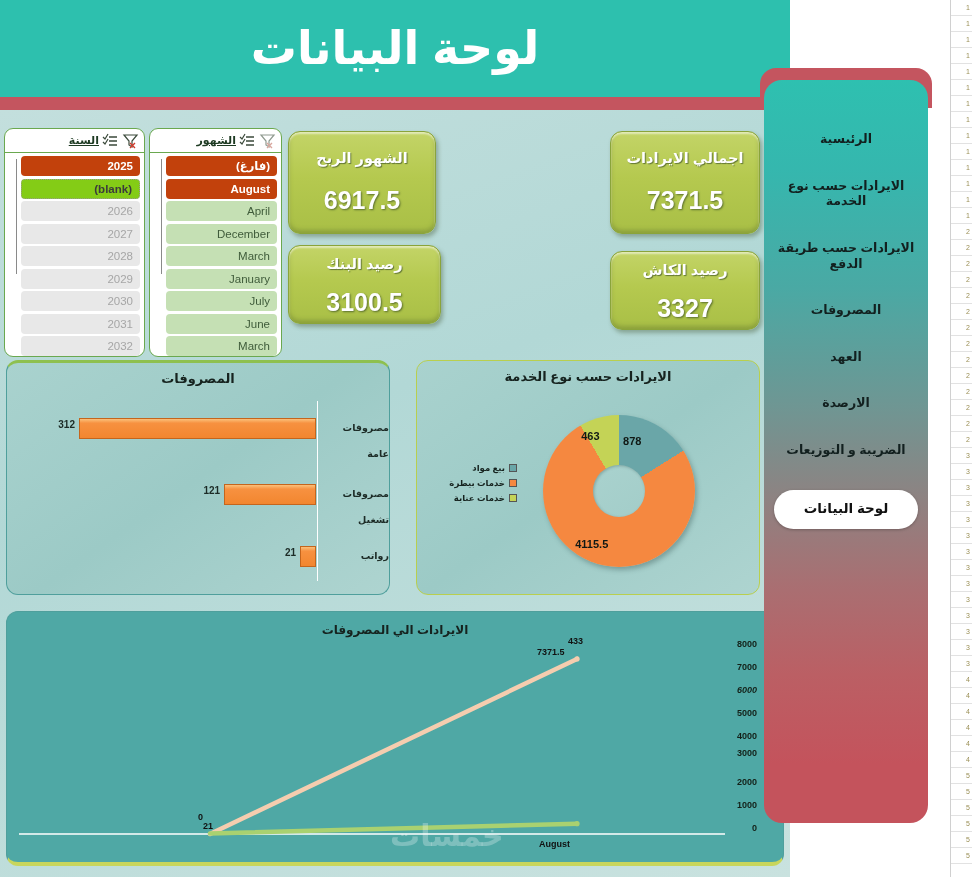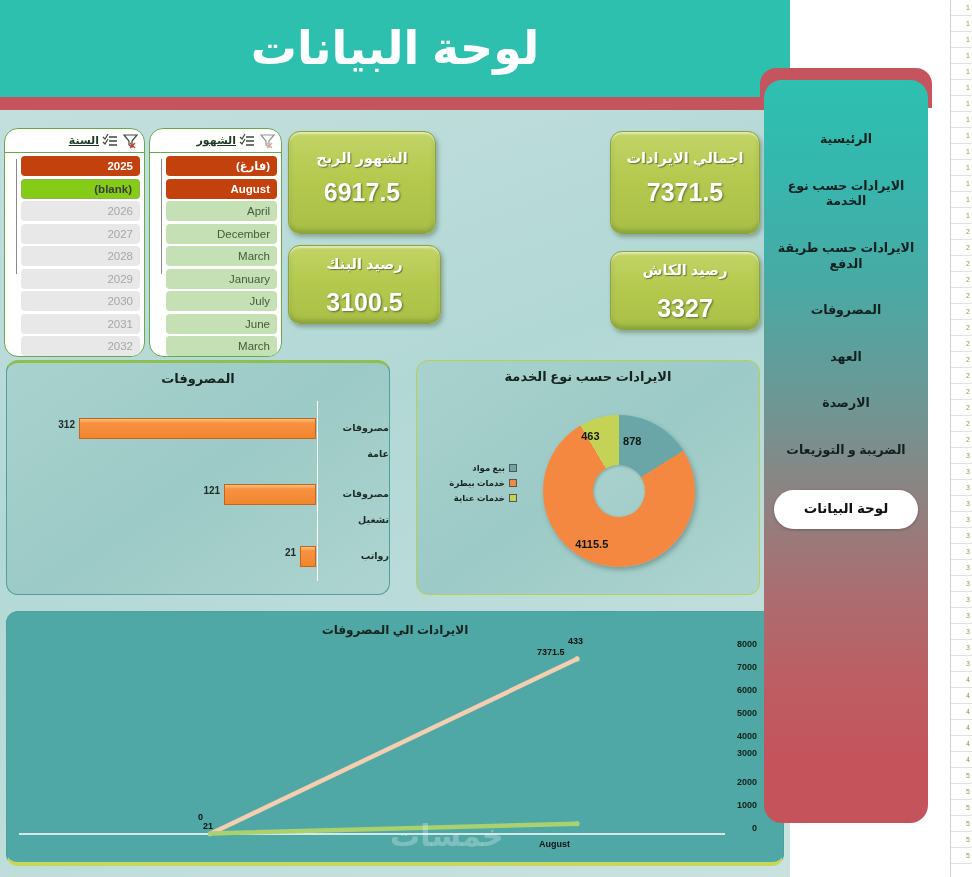--- a/index.html
+++ b/index.html
@@ -113,21 +113,21 @@
     font-size: 13.5px;
     color: #111;
     box-shadow: 0 1px 3px rgba(0,0,0,.25);
   }
 
   
   .slicer {
     position: absolute;
     background: #ffffff;
     border: 1.5px solid #6aa84f;
-    border-radius: 14px;
+    border-radius: 9px;
     direction: rtl;
     overflow: hidden;
   }
   #slicer-year  { top: 128px; left: 4px;   width: 141px; height: 229px; }
   #slicer-month { top: 128px; left: 149px; width: 133px; height: 229px; }
 
   .slicer-header {
     height: 24px;
     display: flex;
     align-items: center;
@@ -193,21 +193,21 @@
   }
   .kpi-label {
     font-size: 14.5px;
     font-weight: bold;
     margin-top: 18px;
     text-shadow: 1px 1px 1px rgba(70,90,40,.75);
   }
   .kpi-value {
     font-size: 25px;
     font-weight: bold;
-    margin-top: 12px;
+    margin-top: 20px;
     text-shadow: 1px 1px 2px rgba(70,90,40,.8);
   }
   #kpi-profit   { top: 131px; left: 288px; width: 148px; height: 103px; }
   #kpi-expenses { top: 131px; left: 452px; width: 148px; height: 103px; }
   #kpi-revenue  { top: 131px; left: 610px; width: 150px; height: 103px; }
   #kpi-bank     { top: 245px; left: 288px; width: 153px; height: 79px; }
   #kpi-cash     { top: 251px; left: 610px; width: 150px; height: 79px; }
   #kpi-bank .kpi-label, #kpi-cash .kpi-label { margin-top: 10px; }
   #kpi-bank .kpi-value, #kpi-cash .kpi-value { margin-top: 16px; }
 
@@ -536,21 +536,21 @@
         <circle id="ln-pt-0" r="2.6" fill="#f5cdaf" cx="570" cy="46.926874999999995"></circle>
         <circle id="ln-pt-1" r="2.6" fill="#a9d170" cx="570" cy="211.71625"></circle>
       </svg>
 
       <div class="ln-ytick" style="right:28px; top:211px;">0</div>
       <div class="ln-ytick" style="right:28px; top:188px;">1000</div>
       <div class="ln-ytick" style="right:28px; top:165px;">2000</div>
       <div class="ln-ytick" style="right:28px; top:136px;">3000</div>
       <div class="ln-ytick" style="right:28px; top:119px;">4000</div>
       <div class="ln-ytick" style="right:28px; top:96px;">5000</div>
-      <div class="ln-ytick" style="right:28px; top:73px;">6000</div>
+      <div class="ln-ytick" style="right:28px; top:73px;font-style:italic;">6000</div>
       <div class="ln-ytick" style="right:28px; top:50px;">7000</div>
       <div class="ln-ytick" style="right:28px; top:27px;">8000</div>
 
       <div class="ln-dlbl" style="left:191px; top:200px;">0</div>
       <div class="ln-dlbl" style="left:196px; top:209px;">21</div>
       <div class="ln-dlbl" style="left:530px; top:35px;">7371.5</div>
       <div class="ln-dlbl" style="left:561px; top:24px;">433</div>
 
       <div class="ln-xlbl" style="left:532px; top:227px;">August</div>
     </div>

